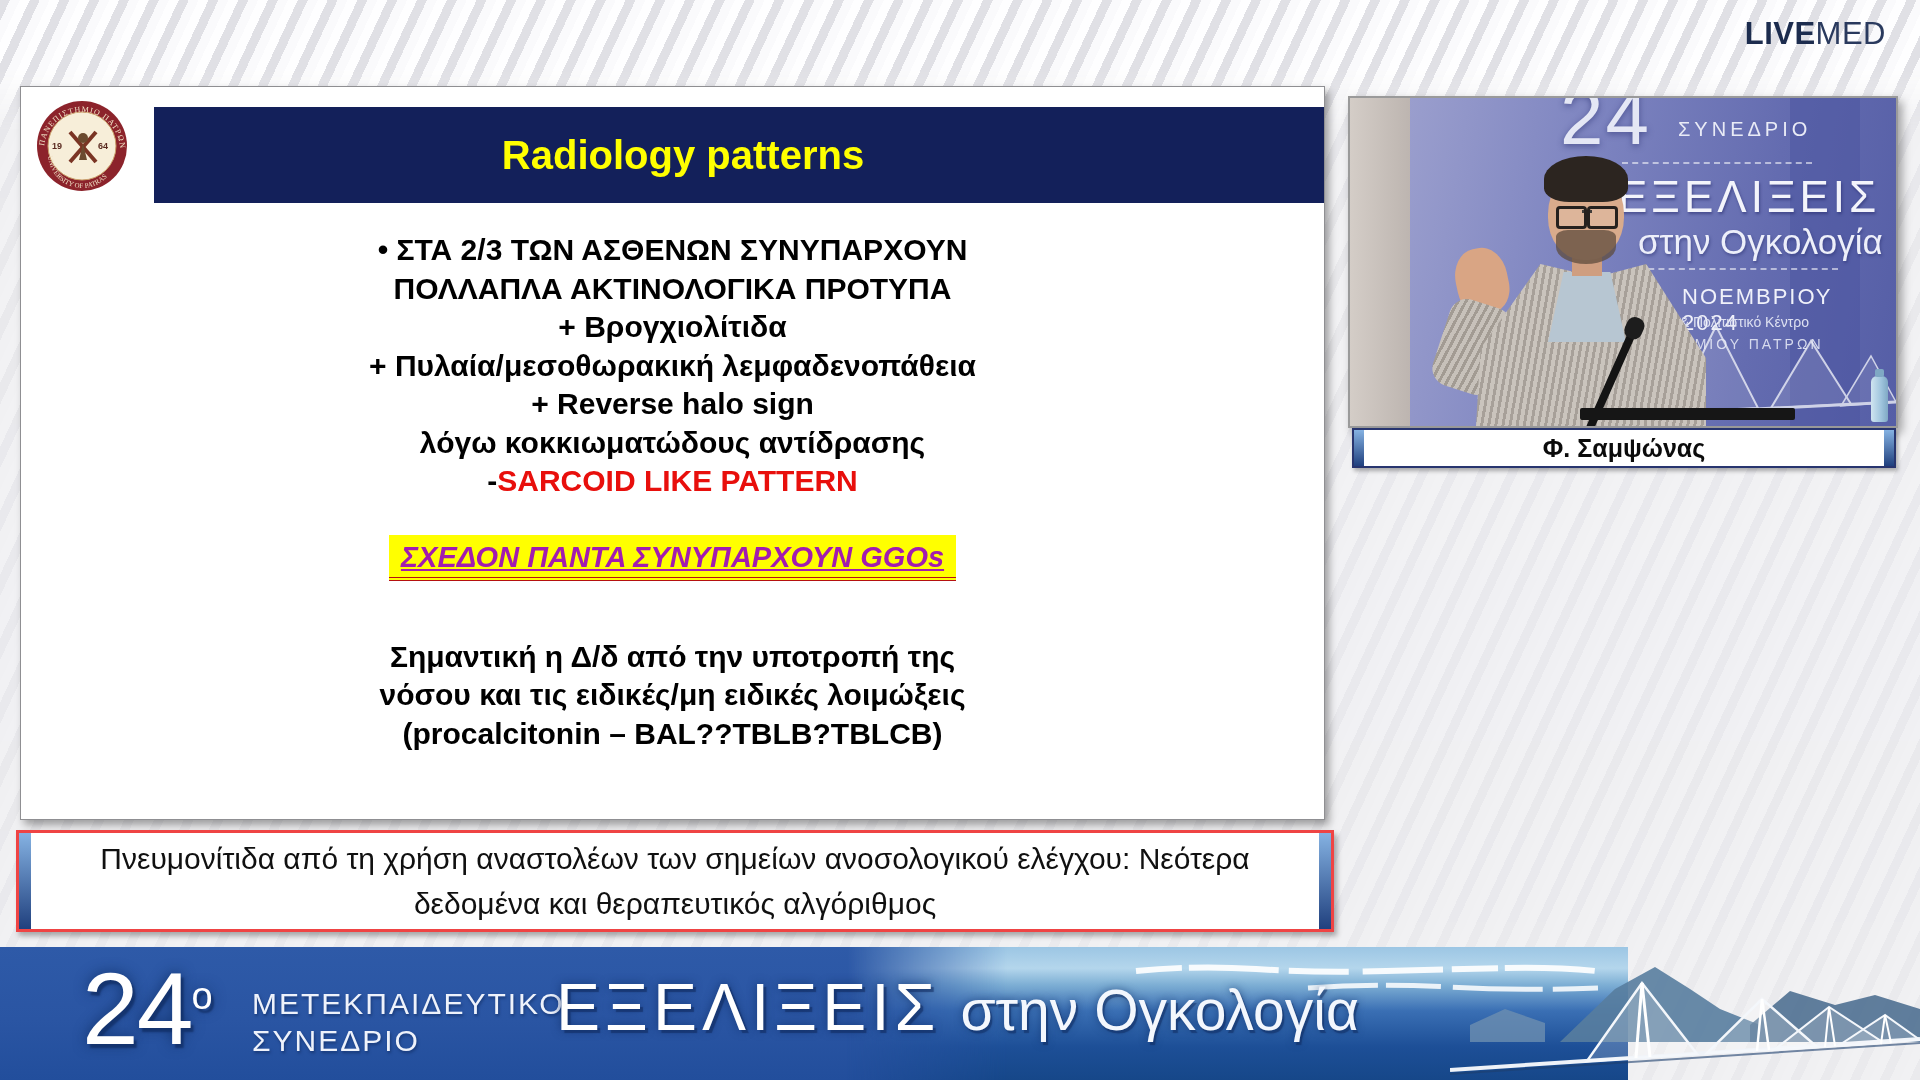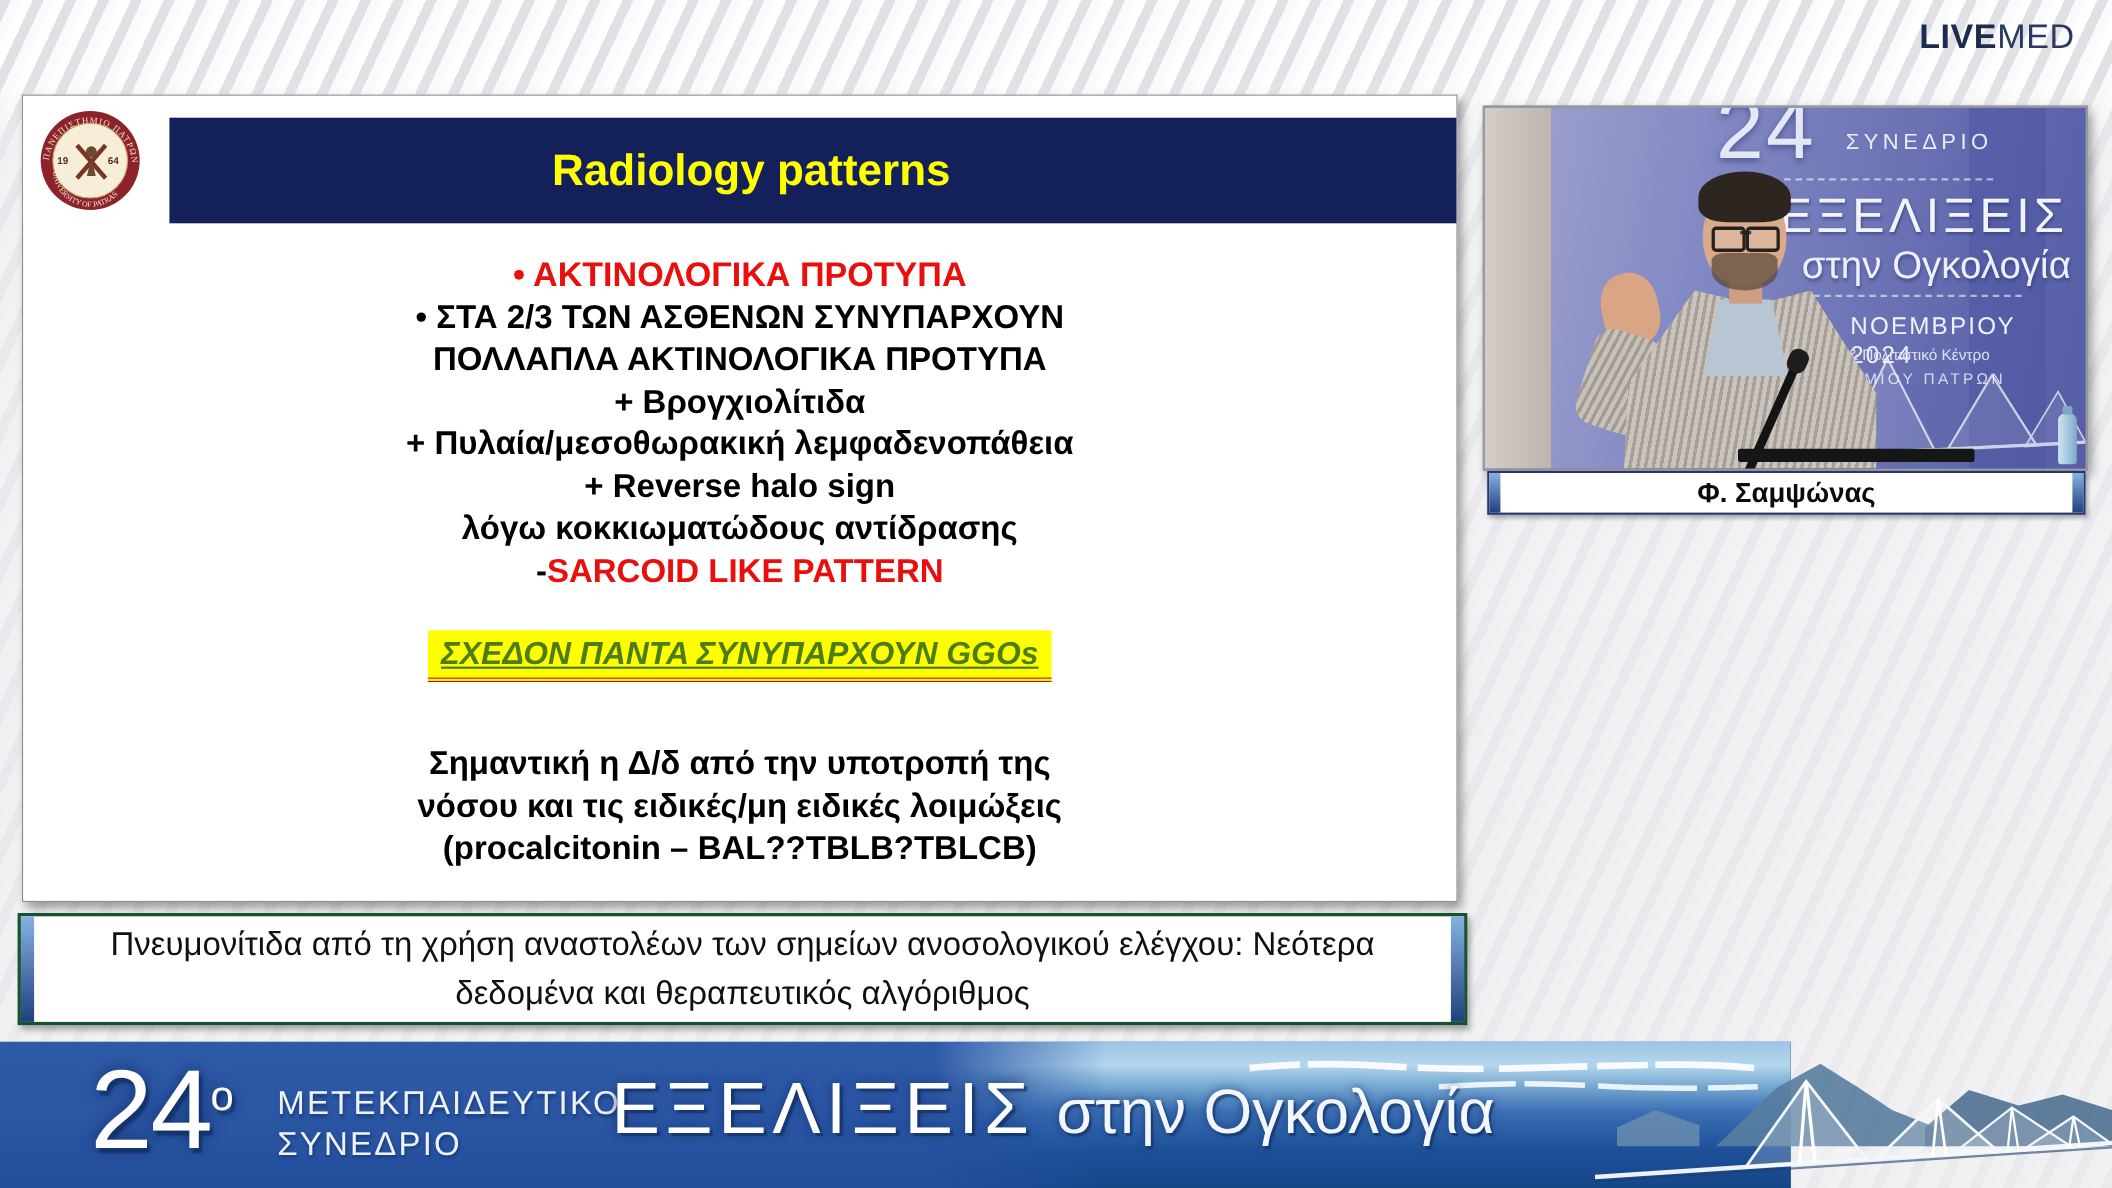--- a/index.html
+++ b/index.html
@@ -31,28 +31,28 @@
   .slide-title{color:#ffff00;font-size:40px;font-weight:bold;}
   .uni-logo{position:absolute;left:0;top:2px;width:122px;height:114px;background:#fff;display:flex;align-items:center;justify-content:center;}
   .slide-content{
     position:absolute;left:0;right:0;top:144px;text-align:center;
     font-size:30px;font-weight:bold;color:#000;line-height:38.5px;
   }
   .ln-red{color:#e80f0c;font-size:31px;}
   .ln-sarcoid .sarc-main{color:#e80f0c;}
   .hl-row{margin-top:34px;height:46px;}
   .hl{
-    display:inline-block;background:#ffff00;color:#4d7c0f;font-style:italic;font-size:29px;
+    display:inline-block;background:#ffff00;color:#a21caf;font-style:italic;font-size:29px;
     padding:3px 12px 1px 12px;border-bottom:4px double #b51111;text-decoration:underline;
   }
   .blk2{margin-top:57px;}
   
   .footer-bar{
     position:absolute;left:16px;top:830px;width:1312px;height:96px;background:#fff;
-    border:3px solid #14532d;box-shadow:3px 4px 5px rgba(0,0,0,.30);
+    border:3px solid #ef4444;box-shadow:3px 4px 5px rgba(0,0,0,.30);
   }
   .cap{position:absolute;top:0;bottom:0;width:12px;background:linear-gradient(180deg,#85b2e2,#20407e);}
   .cap.left{left:0;} .cap.right{right:0;}
   .footer-text{
     position:absolute;inset:0;display:flex;flex-direction:column;align-items:center;justify-content:center;
     font-size:30px;font-weight:400;color:#101010;line-height:45px;
   }
   
   .video{
     position:absolute;left:1348px;top:96px;width:546px;height:328px;
@@ -143,21 +143,20 @@
       <line x1="36" y1="36" x2="62" y2="66" stroke="#7a3424" stroke-width="4"></line>
       <line x1="62" y1="36" x2="36" y2="66" stroke="#7a3424" stroke-width="4"></line>
       <circle cx="49" cy="42" r="5" fill="#6b4a2f"></circle>
       <path d="M 49,47 L 45,64 L 53,64 Z" fill="#6b4a2f"></path>
       <text x="18" y="53" font-size="9" font-weight="bold" fill="#5a2a20">19</text>
       <text x="64" y="53" font-size="9" font-weight="bold" fill="#5a2a20">64</text>
     </svg>
   </div>
 
   <div class="slide-content">
-    <div class="ln-red">• ΑΚΤΙΝΟΛΟΓΙΚΑ ΠΡΟΤΥΠΑ</div>
     <div>• ΣΤΑ 2/3 ΤΩΝ ΑΣΘΕΝΩΝ ΣΥΝΥΠΑΡΧΟΥΝ</div>
     <div>ΠΟΛΛΑΠΛΑ ΑΚΤΙΝΟΛΟΓΙΚΑ ΠΡΟΤΥΠΑ</div>
     <div>+ Βρογχιολίτιδα</div>
     <div>+ Πυλαία/μεσοθωρακική λεμφαδενοπάθεια</div>
     <div>+ Reverse halo sign</div>
     <div>λόγω κοκκιωματώδους αντίδρασης</div>
     <div class="ln-sarcoid"><span>-</span><span class="sarc-main">SARCOID LIKE PATTERN</span></div>
     <div class="hl-row">
       <span class="hl">ΣΧΕΔΟΝ ΠΑΝΤΑ ΣΥΝΥΠΑΡΧΟΥΝ GGOs</span>
     </div>

